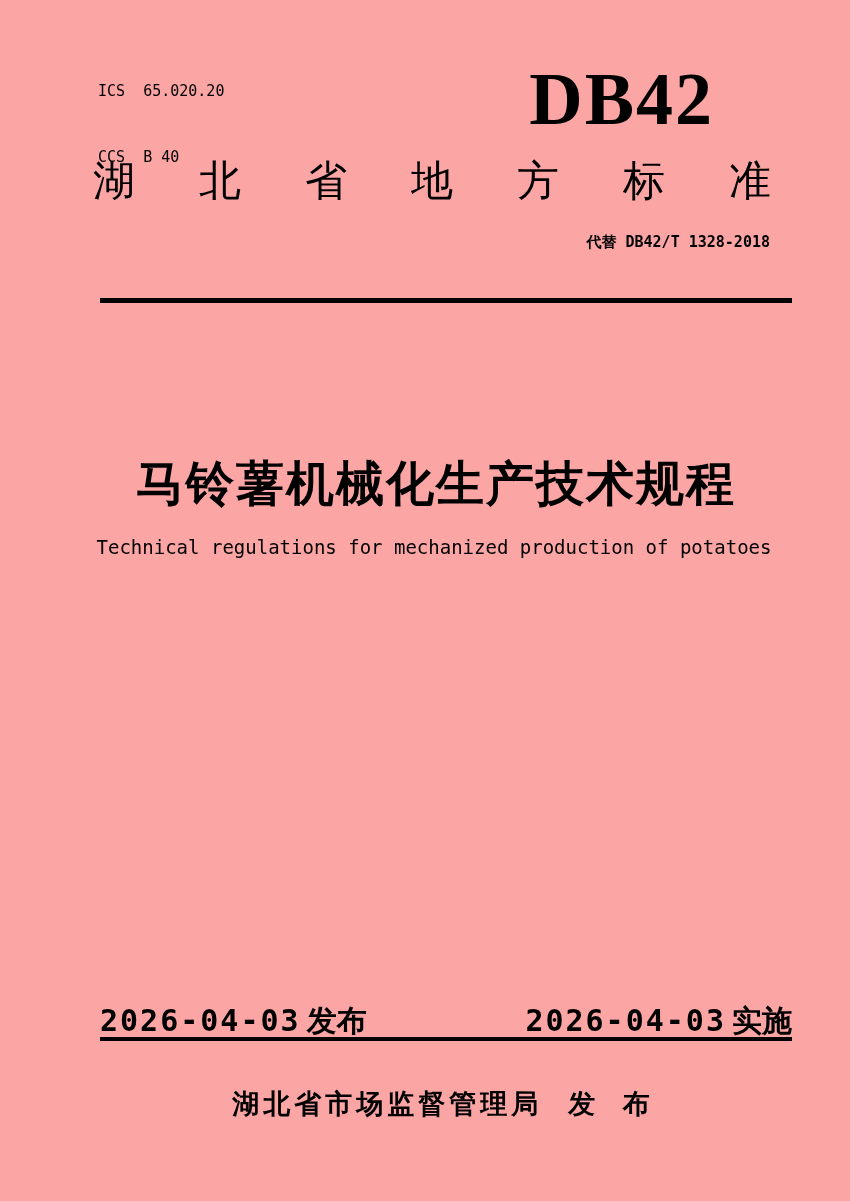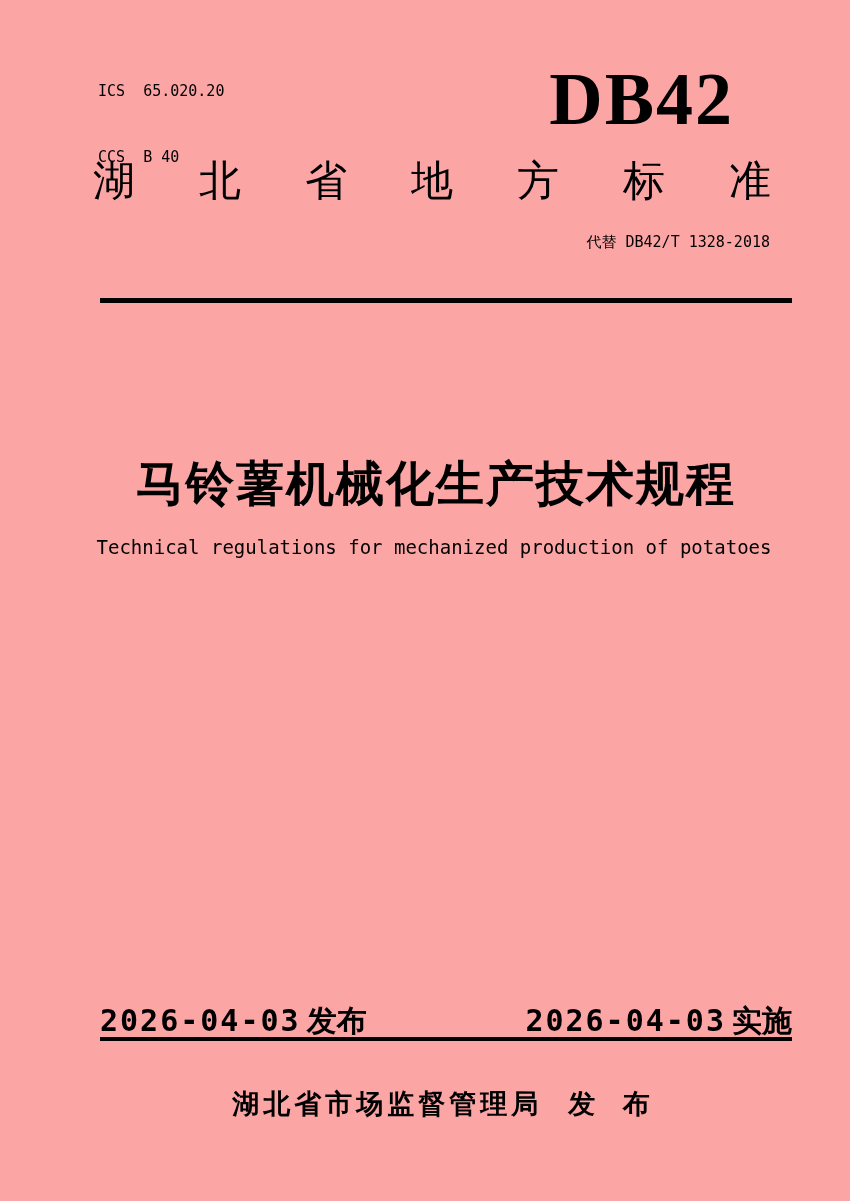--- a/index.html
+++ b/index.html
@@ -23,21 +23,21 @@
     top: 36px;
     font-family: "DejaVu Sans Mono", monospace;
     font-size: 15px;
     line-height: 22px;
     white-space: pre;
     font-weight: 500;
   }
   
   .logo {
     position: absolute;
-    right: 116px;
+    right: 136px;
     top: 62px;
     font-family: "Liberation Serif", serif;
     font-weight: 700;
     font-size: 74px;
     line-height: 74px;
     letter-spacing: 2px;
   }
   
   .std-type {
     position: absolute;
@@ -61,21 +61,21 @@
   .std-num {
     font-size: 21px;
     line-height: 25px;
     font-weight: 700;
     letter-spacing: 0.5px;
   }
   .replaces {
     margin-top: 3px;
     font-size: 15px;
     line-height: 20px;
-    font-weight: 400;
+    font-weight: 700;
   }
   .rule {
     position: absolute;
     left: 100px;
     width: 692px;
     background: #000000;
   }
   .rule-top { top: 298px; height: 5px; }
   .rule-bottom { top: 1037px; height: 4px; }
   

